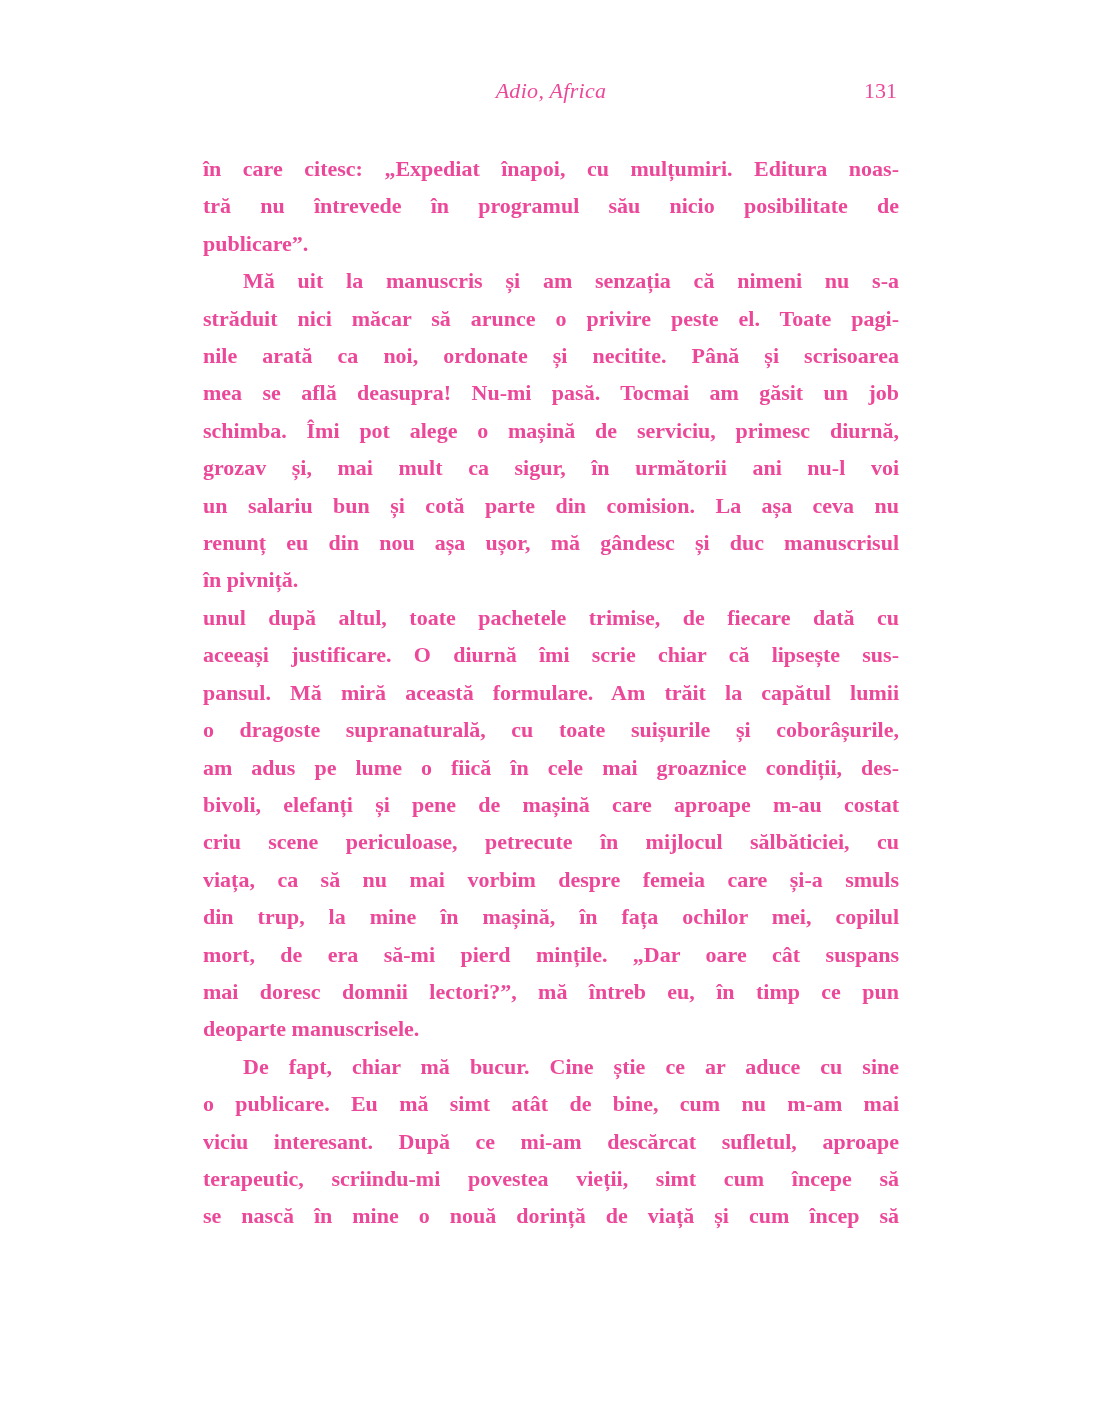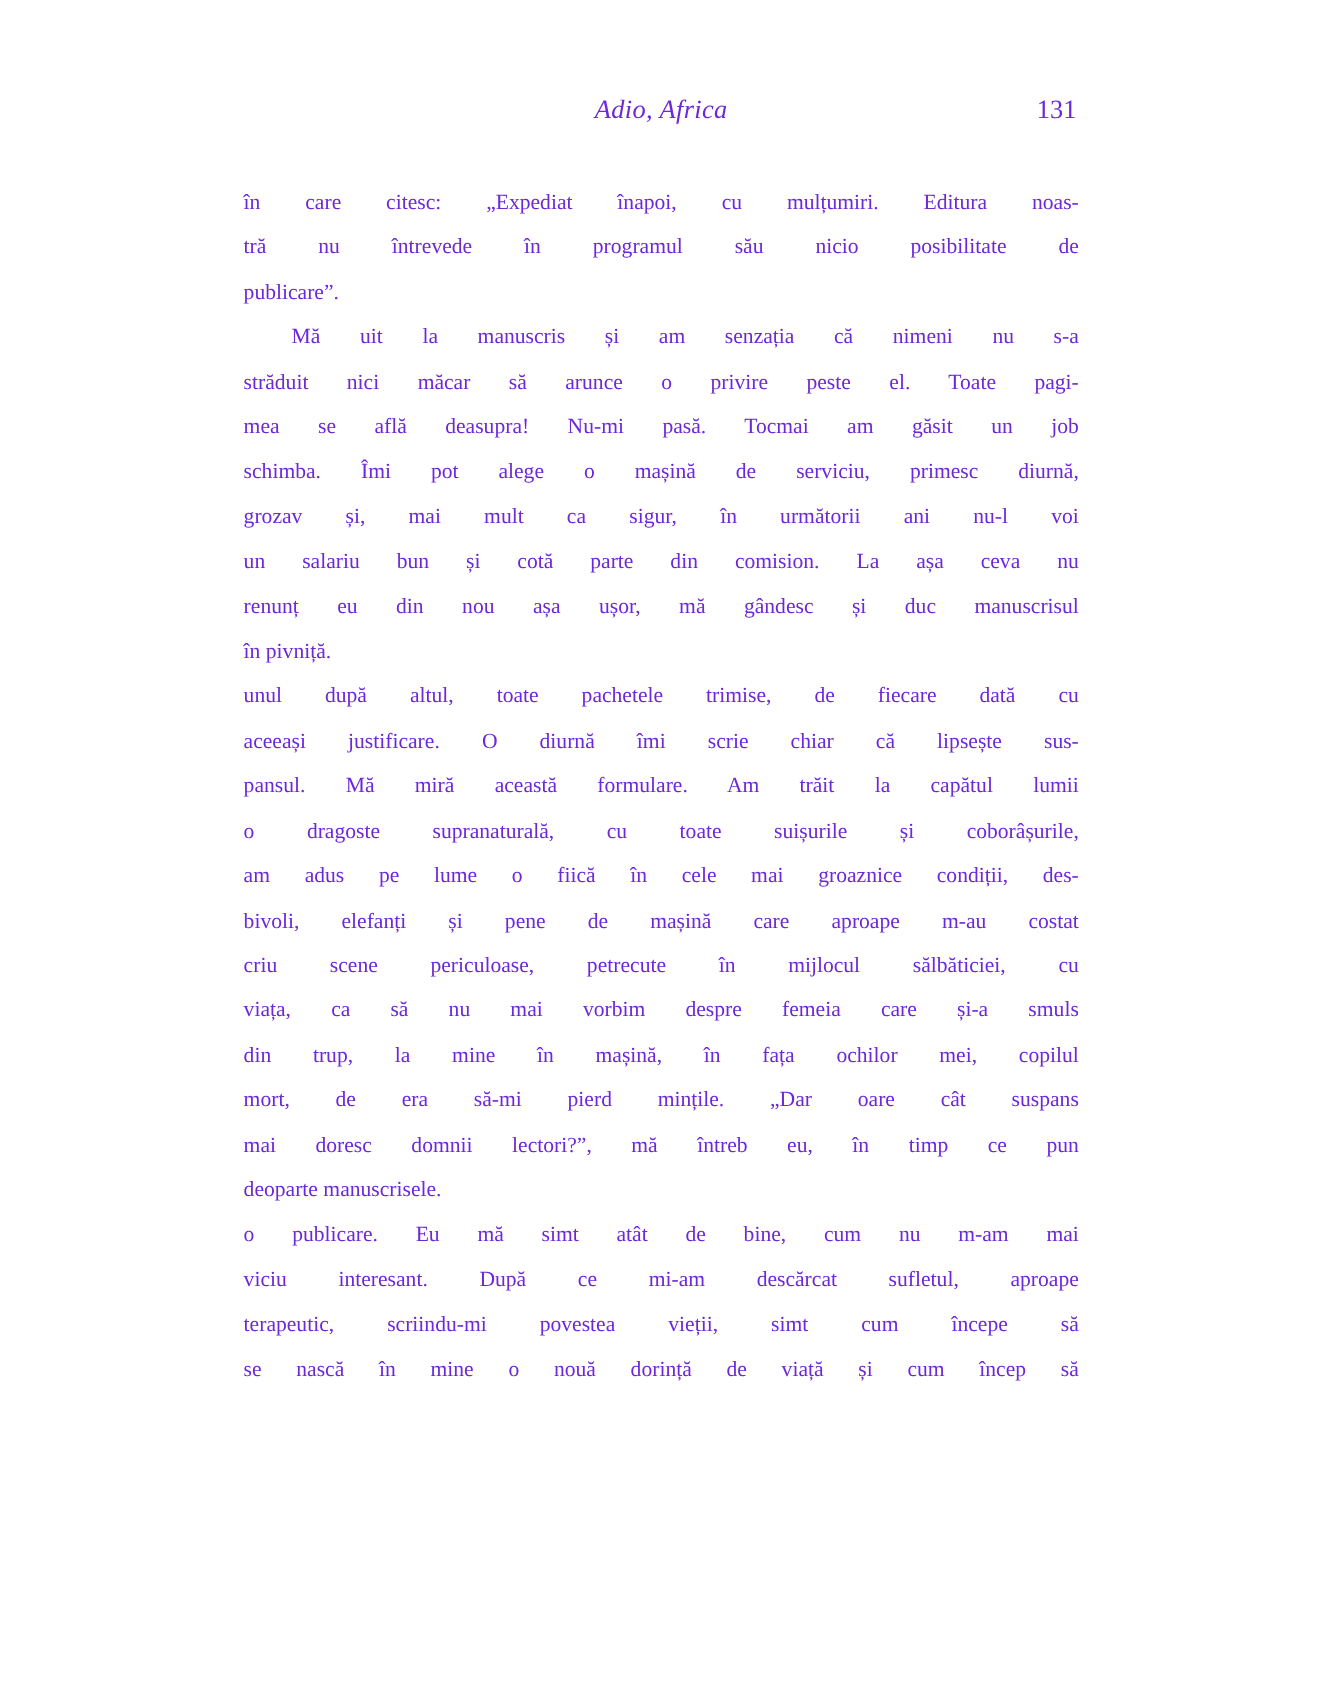--- a/index.html
+++ b/index.html
@@ -37,54 +37,56 @@
   .page-number {
     position: absolute;
     right: 2px;
     top: 0;
   }
   .text-block {
     position: absolute;
     top: 150px;
     left: 203px;
     width: 696px;
-    font-size: 18px;
+    font-size: 22px;
+    font-weight: bold;
   }
   .paragraph {
     margin: 0;
   }
   .text-line {
     line-height: 37.4px;
     text-align: justify;
     text-align-last: justify;
   }
   .text-line.last-line {
     text-align-last: left;
   }
   .text-line.indented {
     text-indent: 40px;
   }
 </style>
 </head>
 <body>
 
-<div class="page" style="background: rgb(255, 255, 255); color: #6d28d9;">
+<div class="page" style="background: rgb(255, 255, 255); color: #ec4899;">
   <div class="running-header">
     <div class="running-title">Adio, Africa</div>
     <div class="page-number">131</div>
   </div>
   <div class="text-block">
       <div class="paragraph">
         <div class="text-line">în care citesc: „Expediat înapoi, cu mulțumiri. Editura noas-</div>
         <div class="text-line">tră nu întrevede în programul său nicio posibilitate de</div>
         <div class="text-line last-line">publicare”.</div>
       </div>
       <div class="paragraph">
         <div class="text-line indented">Mă uit la manuscris și am senzația că nimeni nu s-a</div>
         <div class="text-line">străduit nici măcar să arunce o privire peste el. Toate pagi-</div>
+        <div class="text-line">nile arată ca noi, ordonate și necitite. Până și scrisoarea</div>
         <div class="text-line">mea se află deasupra! Nu-mi pasă. Tocmai am găsit un job</div>
         <div class="text-line">schimba. Îmi pot alege o mașină de serviciu, primesc diurnă,</div>
         <div class="text-line">grozav și, mai mult ca sigur, în următorii ani nu-l voi</div>
         <div class="text-line">un salariu bun și cotă parte din comision. La așa ceva nu</div>
         <div class="text-line">renunț eu din nou așa ușor, mă gândesc și duc manuscrisul</div>
         <div class="text-line last-line">în pivniță.</div>
       </div>
       <div class="paragraph">
         <div class="text-line">unul după altul, toate pachetele trimise, de fiecare dată cu</div>
         <div class="text-line">aceeași justificare. O diurnă îmi scrie chiar că lipsește sus-</div>
@@ -93,19 +95,20 @@
         <div class="text-line">am adus pe lume o fiică în cele mai groaznice condiții, des-</div>
         <div class="text-line">bivoli, elefanți și pene de mașină care aproape m-au costat</div>
         <div class="text-line">criu scene periculoase, petrecute în mijlocul sălbăticiei, cu</div>
         <div class="text-line">viața, ca să nu mai vorbim despre femeia care și-a smuls</div>
         <div class="text-line">din trup, la mine în mașină, în fața ochilor mei, copilul</div>
         <div class="text-line">mort, de era să-mi pierd mințile. „Dar oare cât suspans</div>
         <div class="text-line">mai doresc domnii lectori?”, mă întreb eu, în timp ce pun</div>
         <div class="text-line last-line">deoparte manuscrisele.</div>
       </div>
       <div class="paragraph">
+        <div class="text-line indented">De fapt, chiar mă bucur. Cine știe ce ar aduce cu sine</div>
         <div class="text-line">o publicare. Eu mă simt atât de bine, cum nu m-am mai</div>
         <div class="text-line">viciu interesant. După ce mi-am descărcat sufletul, aproape</div>
         <div class="text-line">terapeutic, scriindu-mi povestea vieții, simt cum începe să</div>
         <div class="text-line">se nască în mine o nouă dorință de viață și cum încep să</div>
       </div>
     </div>
 </div>
 
 </body></html>

